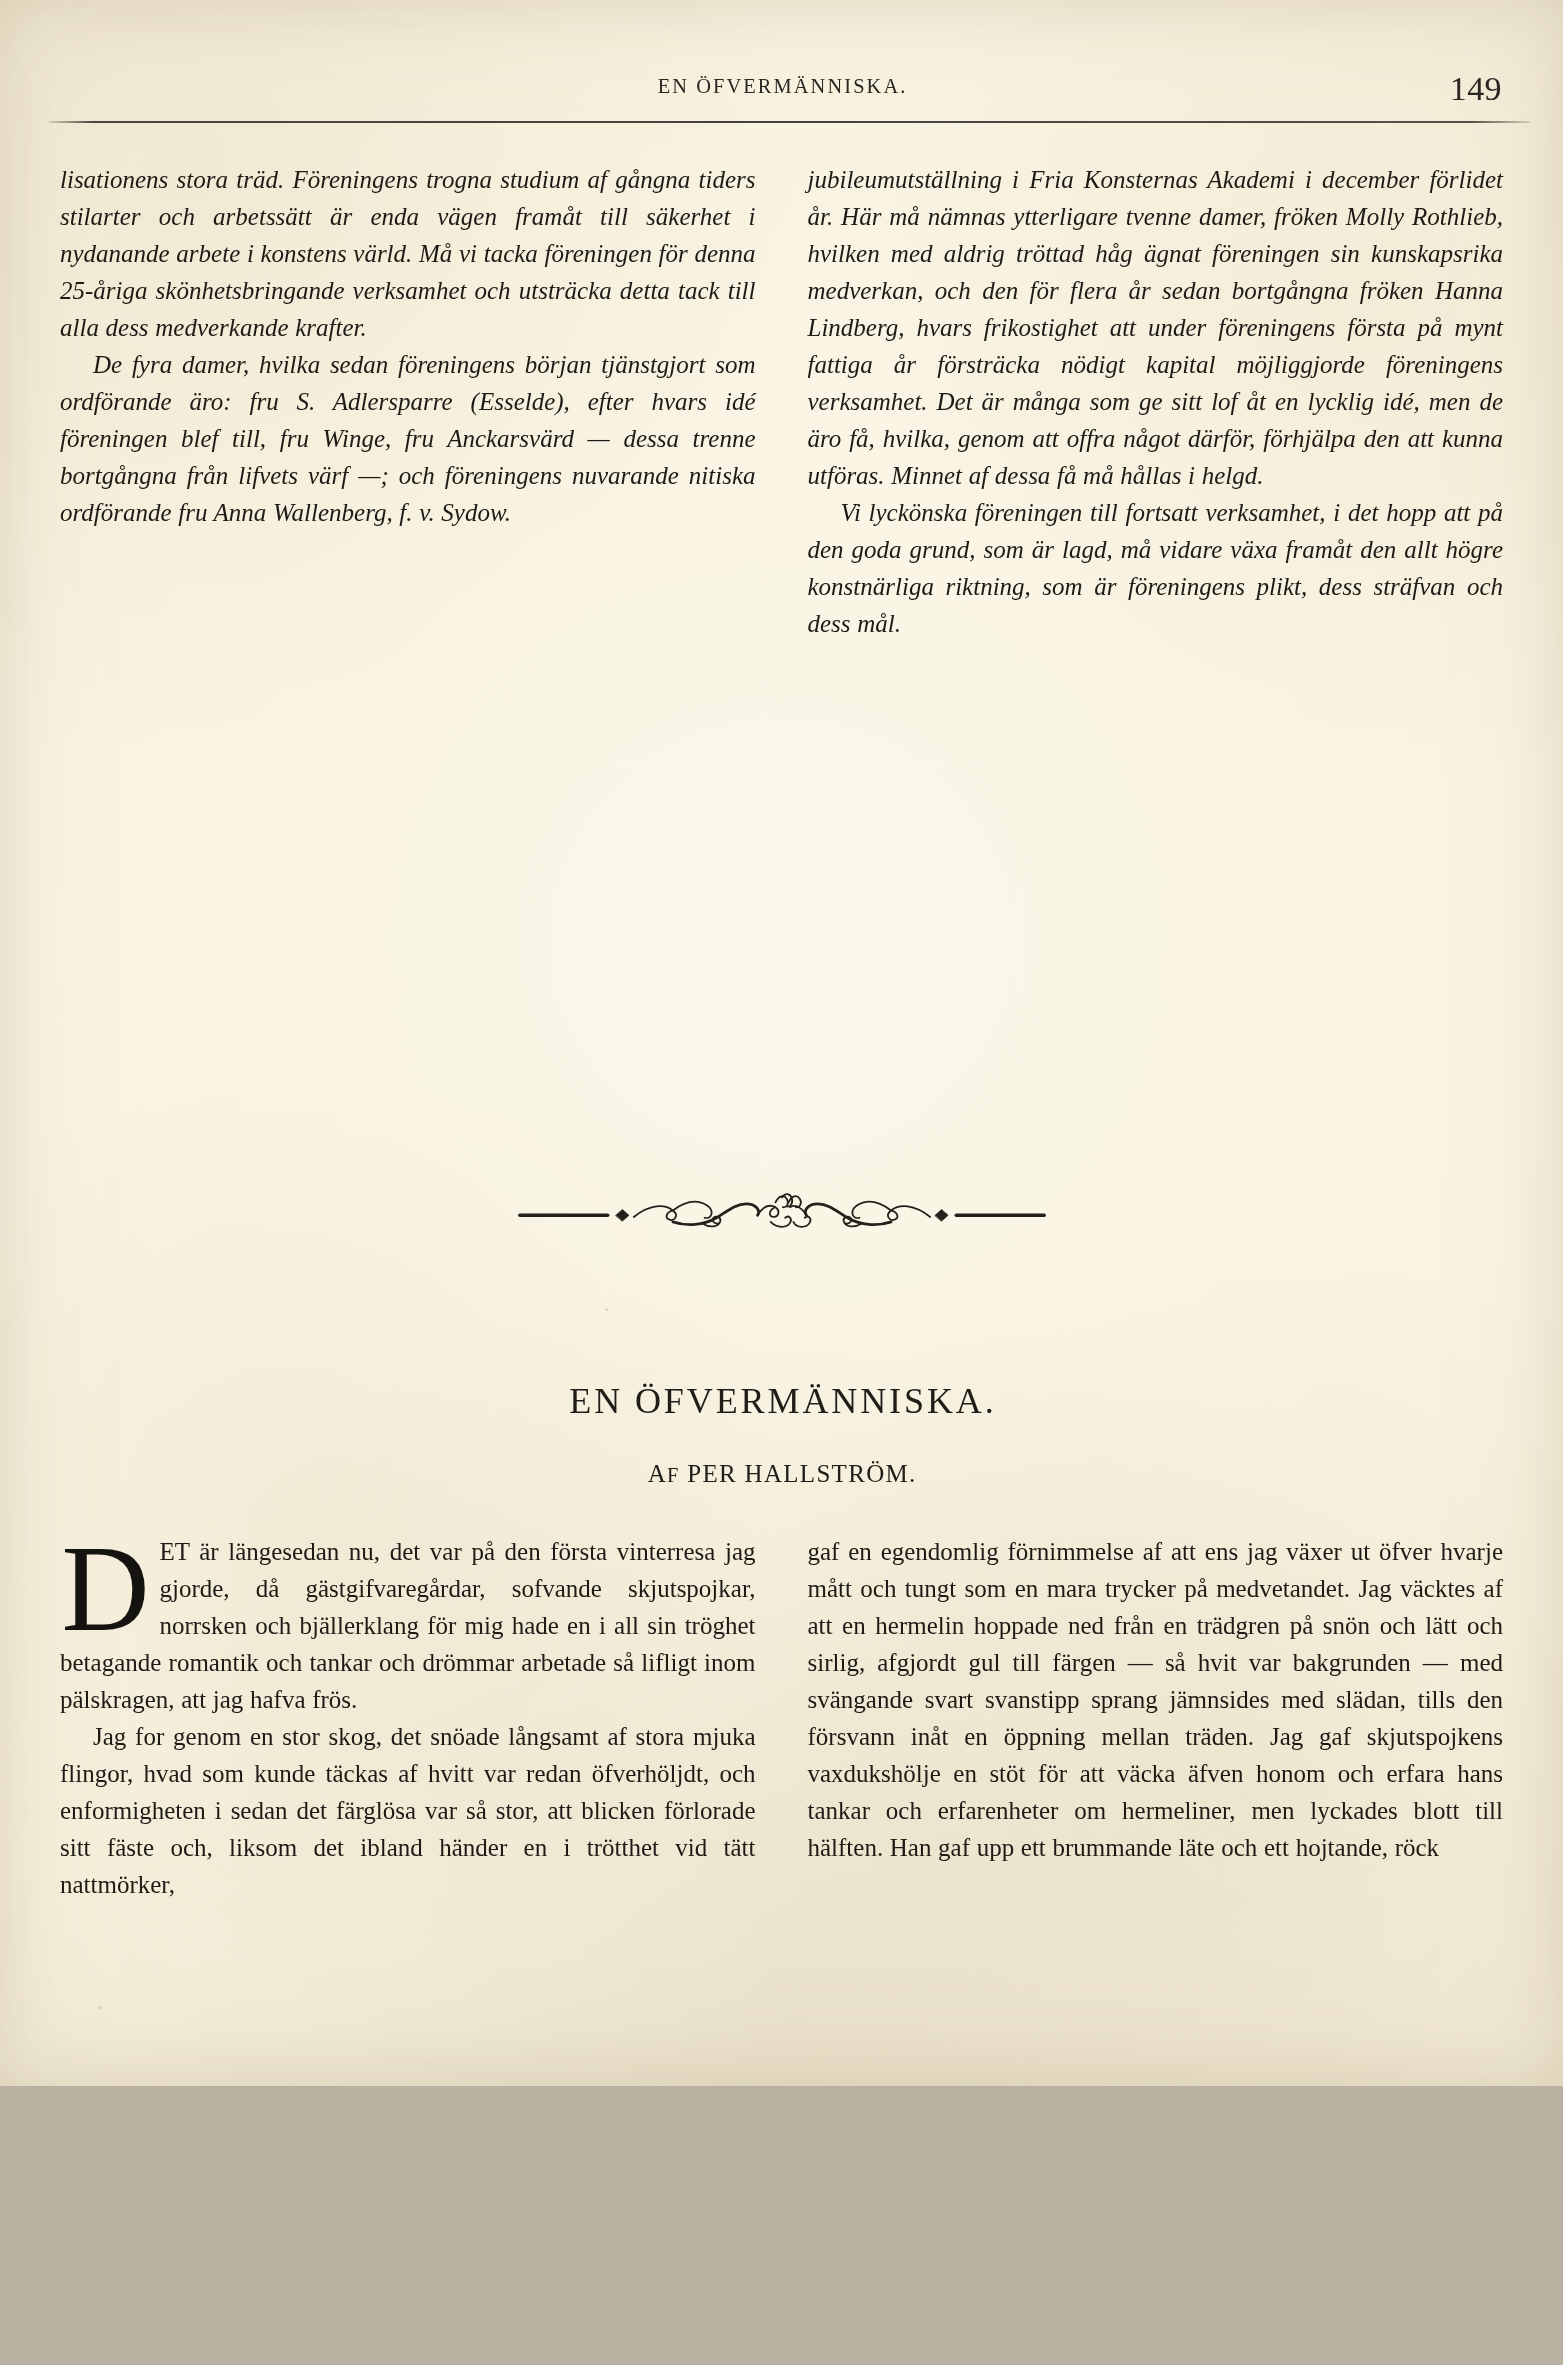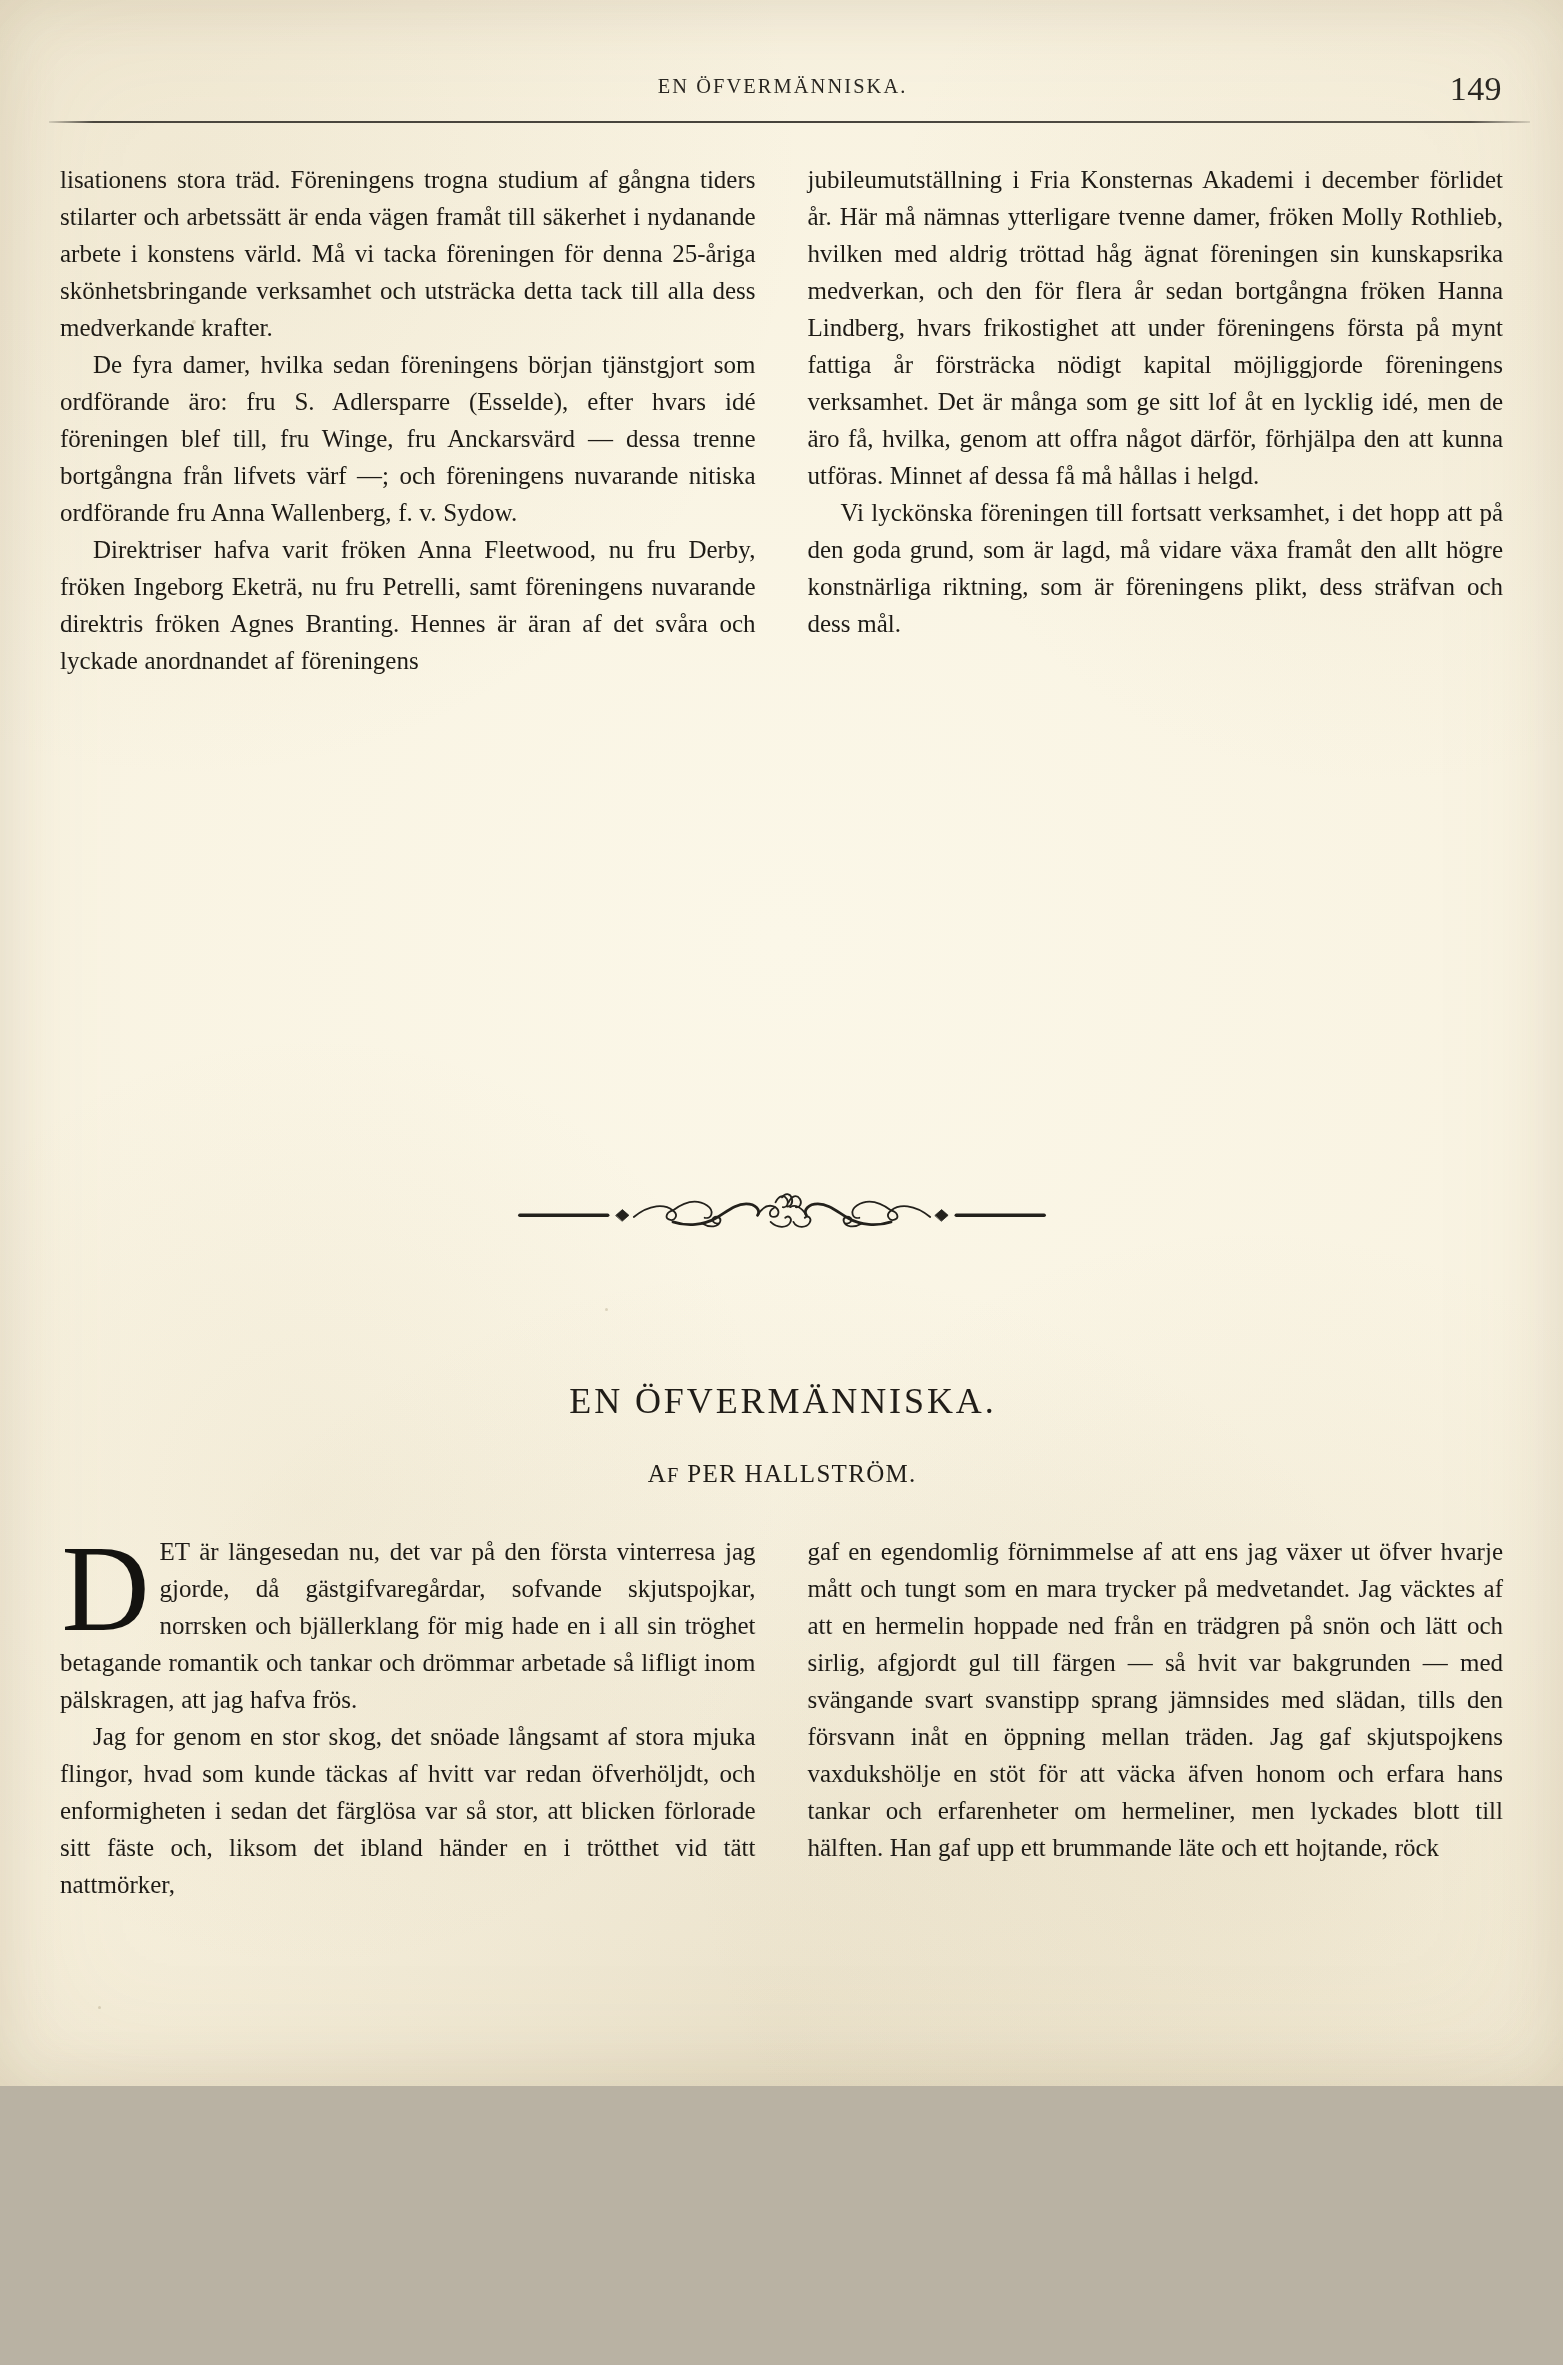--- a/index.html
+++ b/index.html
@@ -100,21 +100,21 @@
     margin: 0;
     font-size: 25px;
     line-height: 37px;
     text-align: justify;
     text-justify: inter-word;
     word-spacing: 0.4px;
     color: #1e1b16;
   }
   p.body + p.body { text-indent: 33px; }
 
-  .cols-top { top: 161px; }
+  .cols-top { top: 161px; font-style: italic; }
 
   
   .ornament-wrap {
     position: absolute;
     left: 0; right: 0;
     top: 1186px;
     display: flex;
     justify-content: center;
     align-items: center;
   }
@@ -184,21 +184,20 @@
       <div class="runhead-title">EN ÖFVERMÄNNISKA.</div>
       <div class="runhead-folio">149</div>
     </div>
     <div class="rule"></div>
 
     <div class="cols cols-top">
 
       <div class="col">
         <p class="body">lisationens stora träd. Föreningens trogna studium af gångna tiders stilarter och arbetssätt är enda vägen framåt till säkerhet i nydanande arbete i konstens värld. Må vi tacka föreningen för denna 25-åriga skönhetsbringande verksamhet och utsträcka detta tack till alla dess medverkande krafter.</p>
         <p class="body">De fyra damer, hvilka sedan föreningens början tjänstgjort som ordförande äro: fru S. Adlersparre (Esselde), efter hvars idé föreningen blef till, fru Winge, fru Anckarsvärd — dessa trenne bortgångna från lifvets värf —; och föreningens nuvarande nitiska ordförande fru Anna Wallenberg, f. v. Sydow.</p>
-        <p class="body">Direktriser hafva varit fröken Anna Fleetwood, nu fru Derby, fröken Ingeborg Eketrä, nu fru Petrelli, samt föreningens nuvarande direktris fröken Agnes Branting. Hennes är äran af det svåra och lyckade anordnandet af föreningens</p>
       </div>
 
       <div class="col">
         <p class="body">jubileumutställning i Fria Konsternas Akademi i december förlidet år. Här må nämnas ytterligare tvenne damer, fröken Molly Rothlieb, hvilken med aldrig tröttad håg ägnat föreningen sin kunskapsrika medverkan, och den för flera år sedan bortgångna fröken Hanna Lindberg, hvars frikostighet att under föreningens första på mynt fattiga år försträcka nödigt kapital möjliggjorde föreningens verksamhet. Det är många som ge sitt lof åt en lycklig idé, men de äro få, hvilka, genom att offra något därför, förhjälpa den att kunna utföras. Minnet af dessa få må hållas i helgd.</p>
         <p class="body">Vi lyckönska föreningen till fortsatt verksamhet, i det hopp att på den goda grund, som är lagd, må vidare växa framåt den allt högre konstnärliga riktning, som är föreningens plikt, dess sträfvan och dess mål.</p>
       </div>
 
     </div>
 
     <div class="ornament-wrap">

